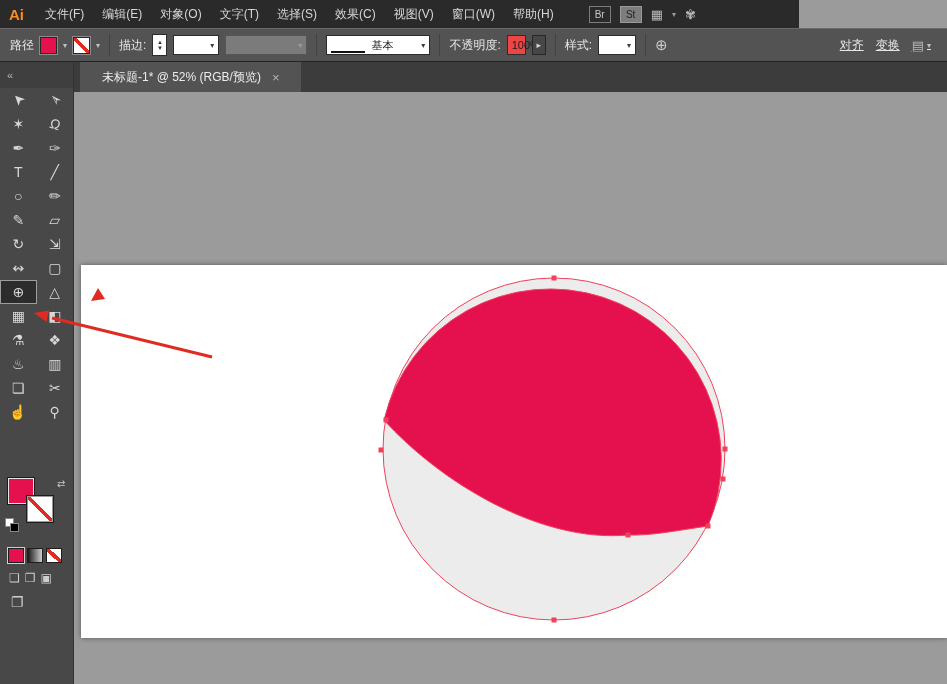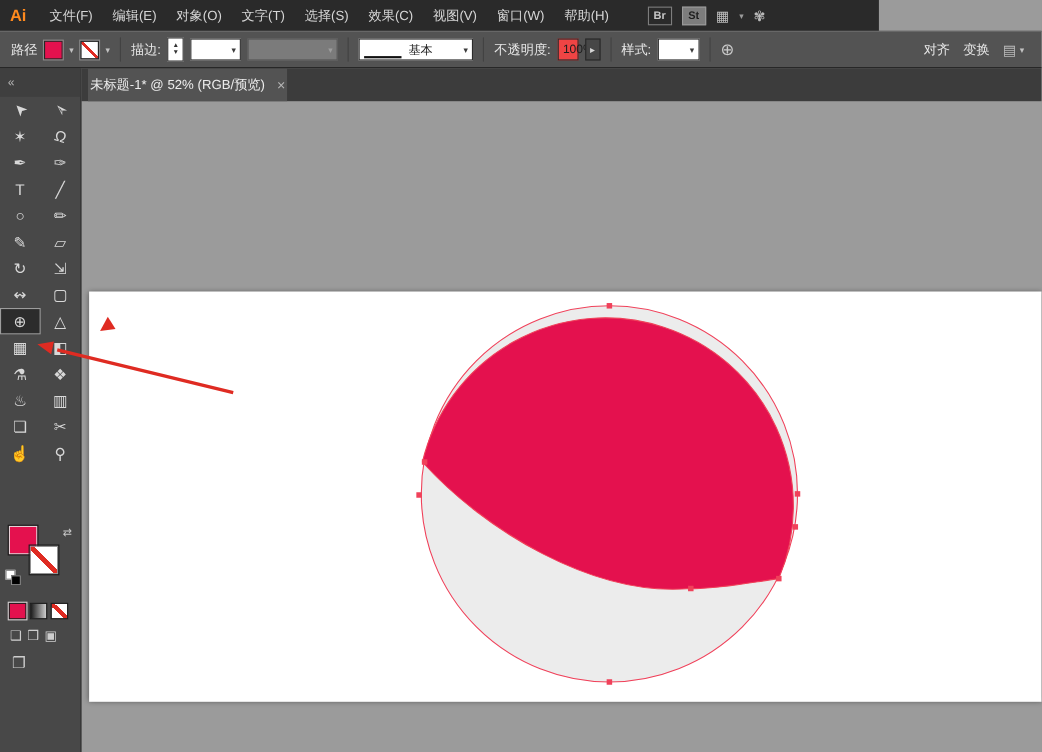--- a/index.html
+++ b/index.html
@@ -6,21 +6,21 @@
   html,body { width:947px; height:684px; overflow:hidden; }
   body { position:relative; font-family:"Liberation Sans",sans-serif; background:#9b9b9b; }
 
   
   .menu-bar { position:absolute; top:0; left:0; width:799px; height:28px; background:#2a2a2a;
     display:flex; align-items:center; color:#d6d6d6; font-size:12px; z-index:6; }
   .logo { color:#ff8a1e; font-weight:bold; font-size:15px; padding:0 12px 0 9px; }
   .menu-item { padding:0 9px; height:28px; display:flex; align-items:center; cursor:default; white-space:nowrap; }
   .menu-right { display:flex; align-items:center; gap:9px; margin-left:26px; }
   .badge { min-width:22px; height:17px; border:1px solid #7d7d7d; color:#c8c8c8; font-size:10px;
-    display:flex; align-items:center; justify-content:center; padding:0 2px;font-weight:bold; }
+    display:flex; align-items:center; justify-content:center; padding:0 2px; }
   .badge.filled { background:#7d7d7d; color:#1f1f1f; border-color:#9a9a9a; }
   .mb-icon { color:#b9b9b9; font-size:13px; }
   .mb-caret { color:#9a9a9a; font-size:8px; }
 
   
   .control-bar { position:absolute; top:28px; left:0; width:947px; height:34px; background:#535353;
     border-top:1px solid #6a6a6a; border-bottom:1px solid #232323; display:flex; align-items:center;
     color:#e6e6e6; font-size:12px; gap:6px; padding:0 10px; z-index:5; }
   .vsep { width:1px; height:22px; background:#424242; margin:0 3px; flex:none; }
   .swatch { width:17px; height:17px; border:1px solid #262626; outline:1px solid #8a8a8a; flex:none; }
@@ -34,25 +34,25 @@
     justify-content:space-between; color:#1d1d1d; font-size:11px; padding:0 4px; flex:none; }
   .select .caret { color:#3c3c3c; }
   .select.disabled { background:#7b7b7b; border-color:#565656; }
   .select.disabled .caret { color:#9d9d9d; }
   .line-sample { width:34px; height:2px; background:#111; margin-right:6px; }
   .opacity-input { width:19px; height:20px; background:#ef4444; border:1px solid #2c2c2c; color:#1d1d1d;
     font-size:11px; display:flex; align-items:center; padding:0 4px; flex:none; }
   .arrow-btn { width:14px; height:20px; background:#474747; border:1px solid #272727; color:#d6d6d6;
     font-size:9px; display:flex; align-items:center; justify-content:center; flex:none; }
   .globe { font-size:15px; color:#c9c9c9; flex:none; }
-  .cb-right { margin-left:auto; display:flex; align-items:center; gap:12px; padding-right:6px; }
+  .cb-right { margin-left:auto; display:flex; align-items:center; gap:12px; padding-right:6px;text-decoration:underline; }
 
   
   .tab-bar { position:absolute; top:62px; left:74px; right:0; height:30px; background:#3c3c3c; display:flex; z-index:3; }
-  .tab { height:30px; background:#535353; display:flex; align-items:center; padding:0 2px; color:#ececec;
+  .tab { height:30px; background:#535353; display:flex; align-items:center; padding:0 22px; color:#ececec;
     font-size:12px; margin-left:6px; gap:11px; }
   .tab-close { color:#b5b5b5; font-size:13px; }
 
   
   .left-toolbar { position:absolute; top:62px; left:0; width:74px; bottom:0; background:#484848;
     border-right:1px solid #333; z-index:4; }
   .collapse { height:26px; display:flex; align-items:center; padding-left:7px; color:#b5b5b5;
     font-size:11px; background:#3f3f3f; }
   .tools { display:grid; grid-template-columns:1fr 1fr; }
   .tool { height:24px; display:flex; align-items:center; justify-content:center; color:#d8d8d8; font-size:14px; }

